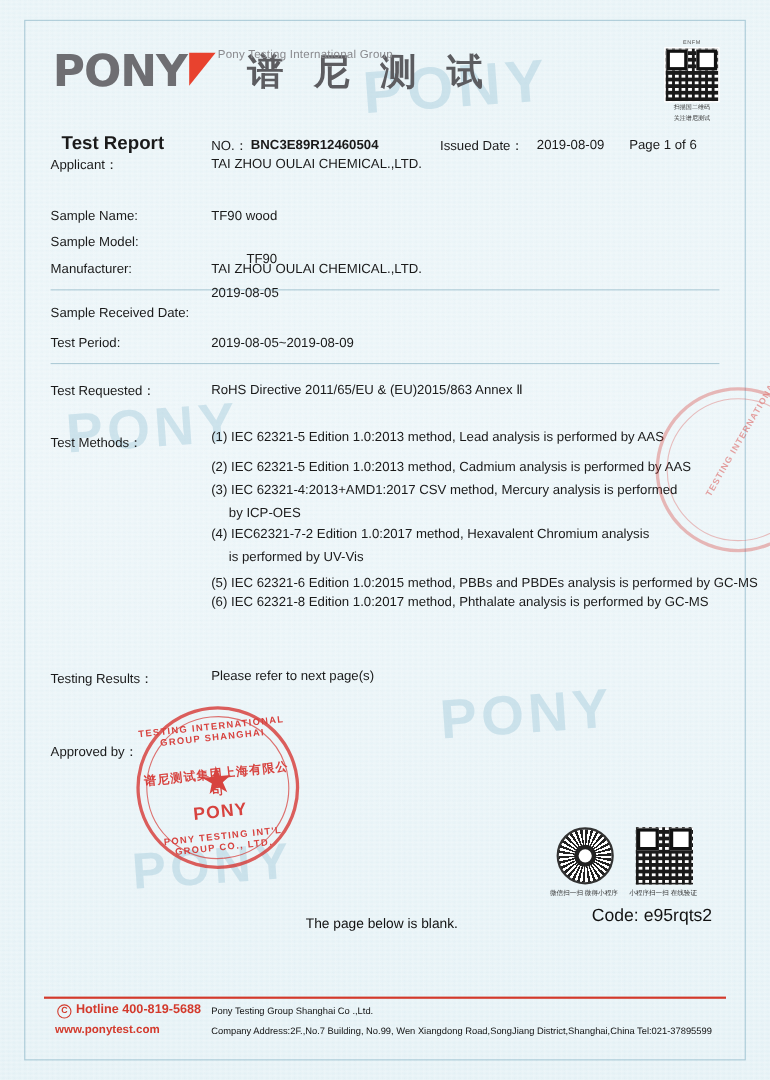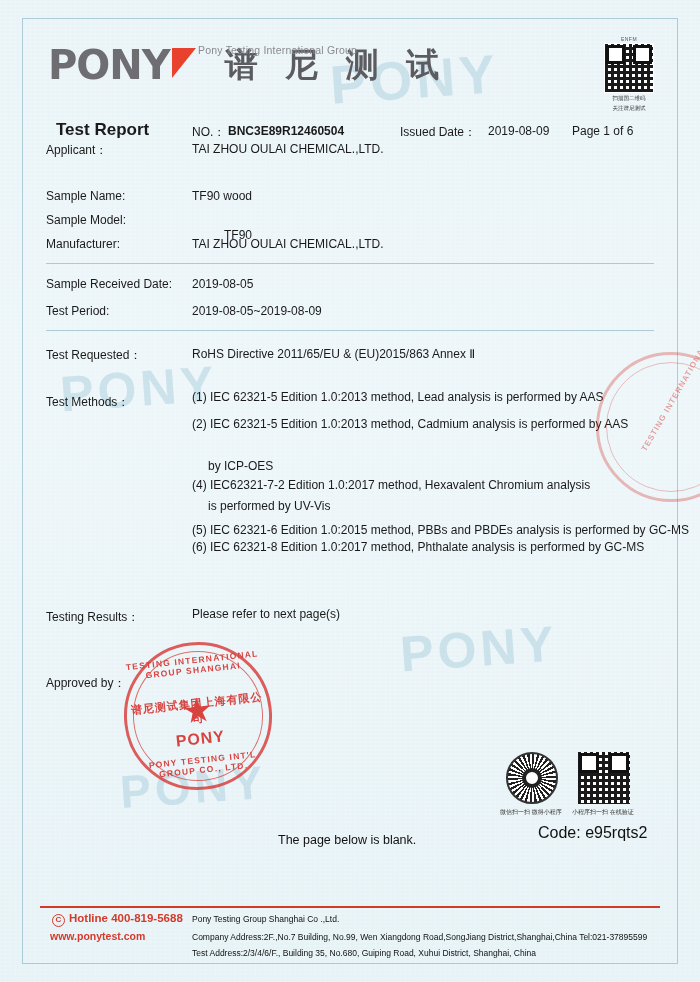--- a/index.html
+++ b/index.html
@@ -394,33 +394,34 @@
 
   <div class="field-label" style="left:46px; top:213px;">Sample Model:</div>
   <div class="field-value" style="left:192px; top:228px;margin-left:32px;">TF90</div>
 
   <div class="field-label" style="left:46px; top:237px;">Manufacturer:</div>
   <div class="field-value" style="left:192px; top:237px;">TAI ZHOU OULAI CHEMICAL.,LTD.</div>
 
   <div class="rule" style="top:263px;"></div>
 
   <div class="field-label" style="left:46px; top:277px;">Sample Received Date:</div>
-  <div class="field-value" style="left:192px; top:277px;text-align:center;">2019-08-05</div>
+  <div class="field-value" style="left:192px; top:259px;text-align:center;">2019-08-05</div>
 
   <div class="field-label" style="left:46px; top:304px;">Test Period:</div>
   <div class="field-value" style="left:192px; top:304px;">2019-08-05~2019-08-09</div>
 
   <div class="rule" style="top:330px;"></div>
 
   <div class="field-label" style="left:46px; top:347px;">Test Requested：</div>
   <div class="field-value" style="left:192px; top:347px;">RoHS Directive 2011/65/EU &amp; (EU)2015/863 Annex Ⅱ</div>
 
   <div class="field-label" style="left:46px; top:394px;">Test Methods：</div>
   <div class="field-value" style="left:192px; top:390px;">(1) IEC 62321-5 Edition 1.0:2013 method, Lead analysis is performed by AAS</div>
   <div class="field-value" style="left:192px; top:417px;">(2) IEC 62321-5 Edition 1.0:2013 method, Cadmium analysis is performed by AAS</div>
+  <div class="field-value" style="left:192px; top:438px;">(3) IEC 62321-4:2013+AMD1:2017 CSV method, Mercury analysis is performed</div>
   <div class="field-value" style="left:208px; top:459px;">by ICP-OES</div>
   <div class="field-value" style="left:192px; top:478px;">(4) IEC62321-7-2 Edition 1.0:2017 method, Hexavalent Chromium analysis</div>
   <div class="field-value" style="left:208px; top:499px;">is performed by UV-Vis</div>
   <div class="field-value" style="left:192px; top:523px;">(5) IEC 62321-6 Edition 1.0:2015 method, PBBs and PBDEs analysis is performed by GC-MS</div>
   <div class="field-value" style="left:192px; top:540px;">(6) IEC 62321-8 Edition 1.0:2017 method, Phthalate analysis is performed by GC-MS</div>
 
   <div class="field-label" style="left:46px; top:609px;text-align:center;">Testing Results：</div>
   <div class="field-value" style="left:192px; top:607px;">Please refer to next page(s)</div>
 
   <div class="field-label" style="left:46px; top:675px;">Approved by：</div>
@@ -449,14 +450,13 @@
 
   <div class="blank-note">The page below is blank.</div>
 
   <div class="footer-rule"></div>
   <div class="hotline">
     <span class="circ">C</span><span>Hotline 400-819-5688</span>
   </div>
   <div class="weburl">www.ponytest.com</div>
   <div class="foot-line" style="left:192px; top:914px;">Pony Testing Group Shanghai Co .,Ltd.</div>
   <div class="foot-line" style="left:192px; top:932px;">Company Address:2F.,No.7 Building, No.99, Wen Xiangdong Road,SongJiang District,Shanghai,China    Tel:021-37895599</div>
-  <div class="foot-line" style="left:192px; top:948px;">Test Address:2/3/4/6/F., Building 35, No.680, Guiping Road, Xuhui District, Shanghai, China</div>
 </div>
 
 </body></html>

